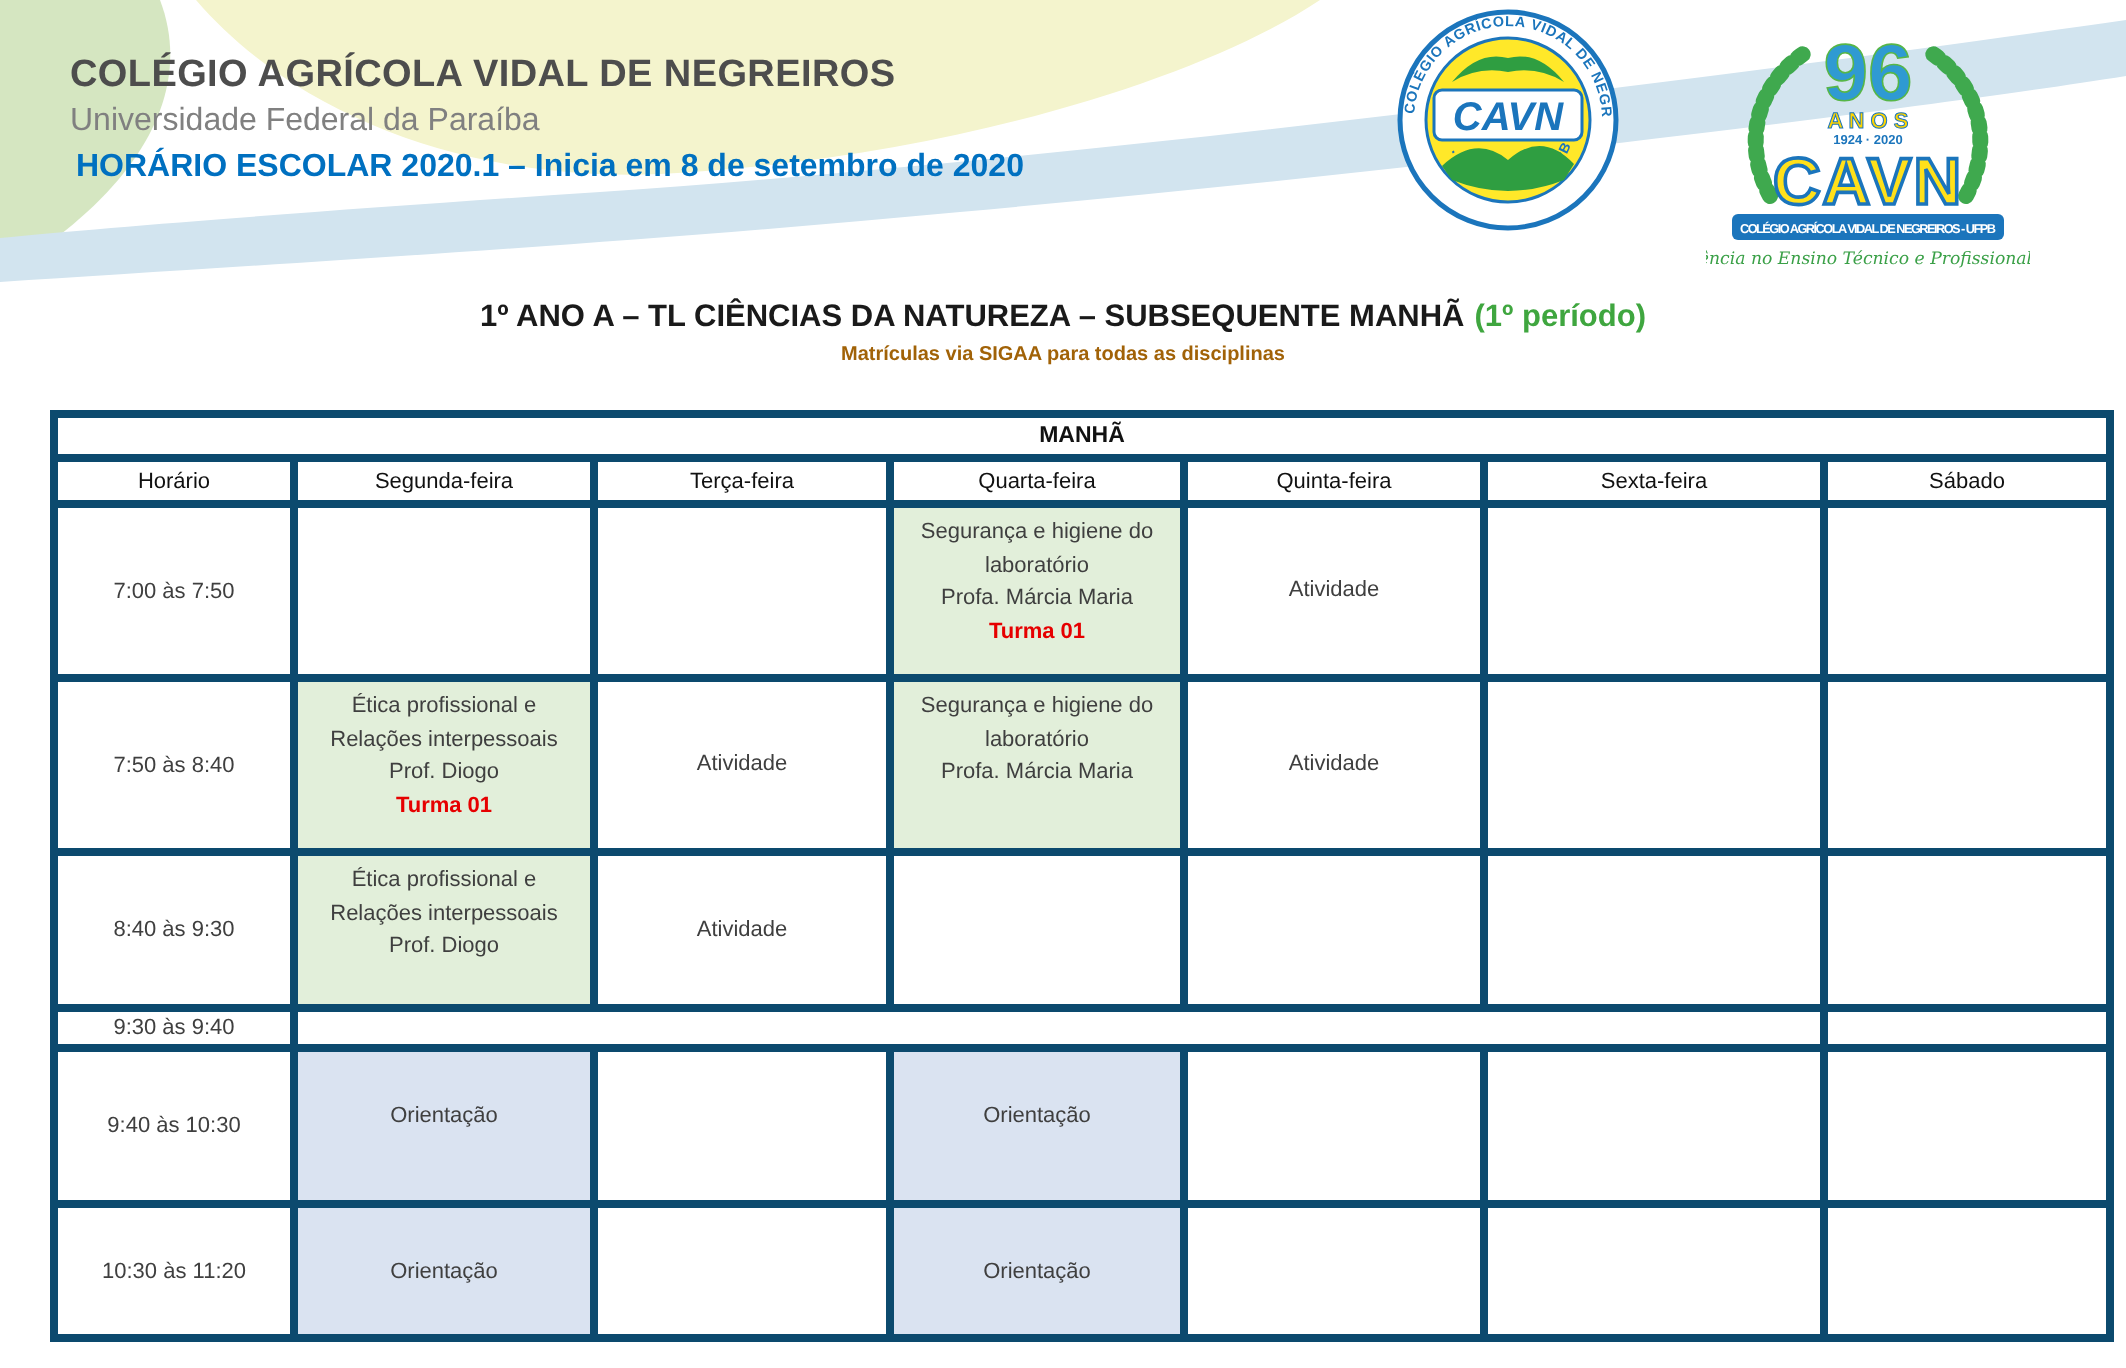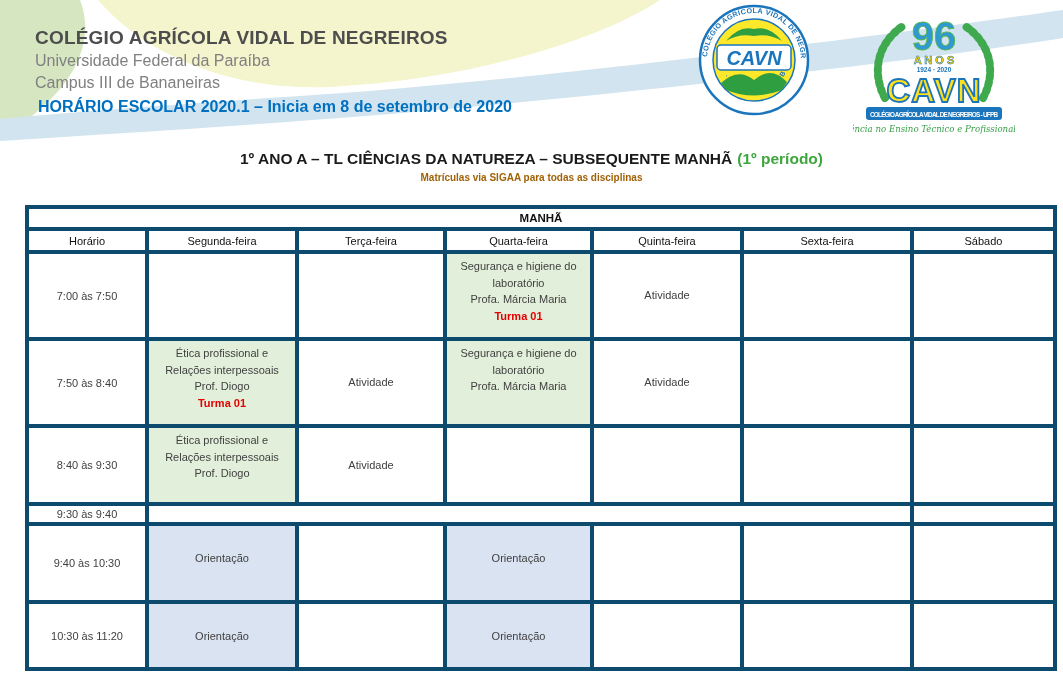--- a/index.html
+++ b/index.html
@@ -57,21 +57,20 @@
   <div class="header">
     <svg class="waves" width="1063" height="150" viewBox="0 0 1063 150" aria-hidden="true">
       <path d="M95,0 L660,0 C600,40 470,80 330,87 C235,91 148,58 98,0 Z" fill="#f4f4cd"></path>
       <path d="M0,0 L80,0 C96,42 76,92 0,138 Z" fill="#d5e6c1"></path>
       <path d="M1063,10 C880,36 540,80 300,96 C180,104 60,113 0,119 L0,141 C120,133 300,123 480,106 C700,86 950,56 1063,38 Z" fill="#d2e4ef"></path>
     </svg>
 
     <div class="header-text">
       <div class="school-name">COLÉGIO AGRÍCOLA VIDAL DE NEGREIROS</div>
       <div class="gray-line">Universidade Federal da Paraíba</div>
-      <div class="gray-line">Campus III de Bananeiras</div>
       <div class="schedule-info">HORÁRIO ESCOLAR 2020.1 – Inicia em 8 de setembro de 2020</div>
     </div>
 
     <svg class="seal-logo" width="122" height="116" viewBox="0 0 122 116">
       <circle cx="61" cy="57" r="54" fill="#ffffff" stroke="#1b75bc" stroke-width="2.5"></circle>
       <circle cx="61" cy="57" r="41" fill="#ffe829" stroke="#1b75bc" stroke-width="1.5"></circle>
       <defs>
         <path id="sealArcTop" d="M14,57 A47,47 0 1 1 108,57"></path>
         <path id="sealArcBot" d="M27,57 A34,34 0 0 0 95,57"></path>
       </defs>

